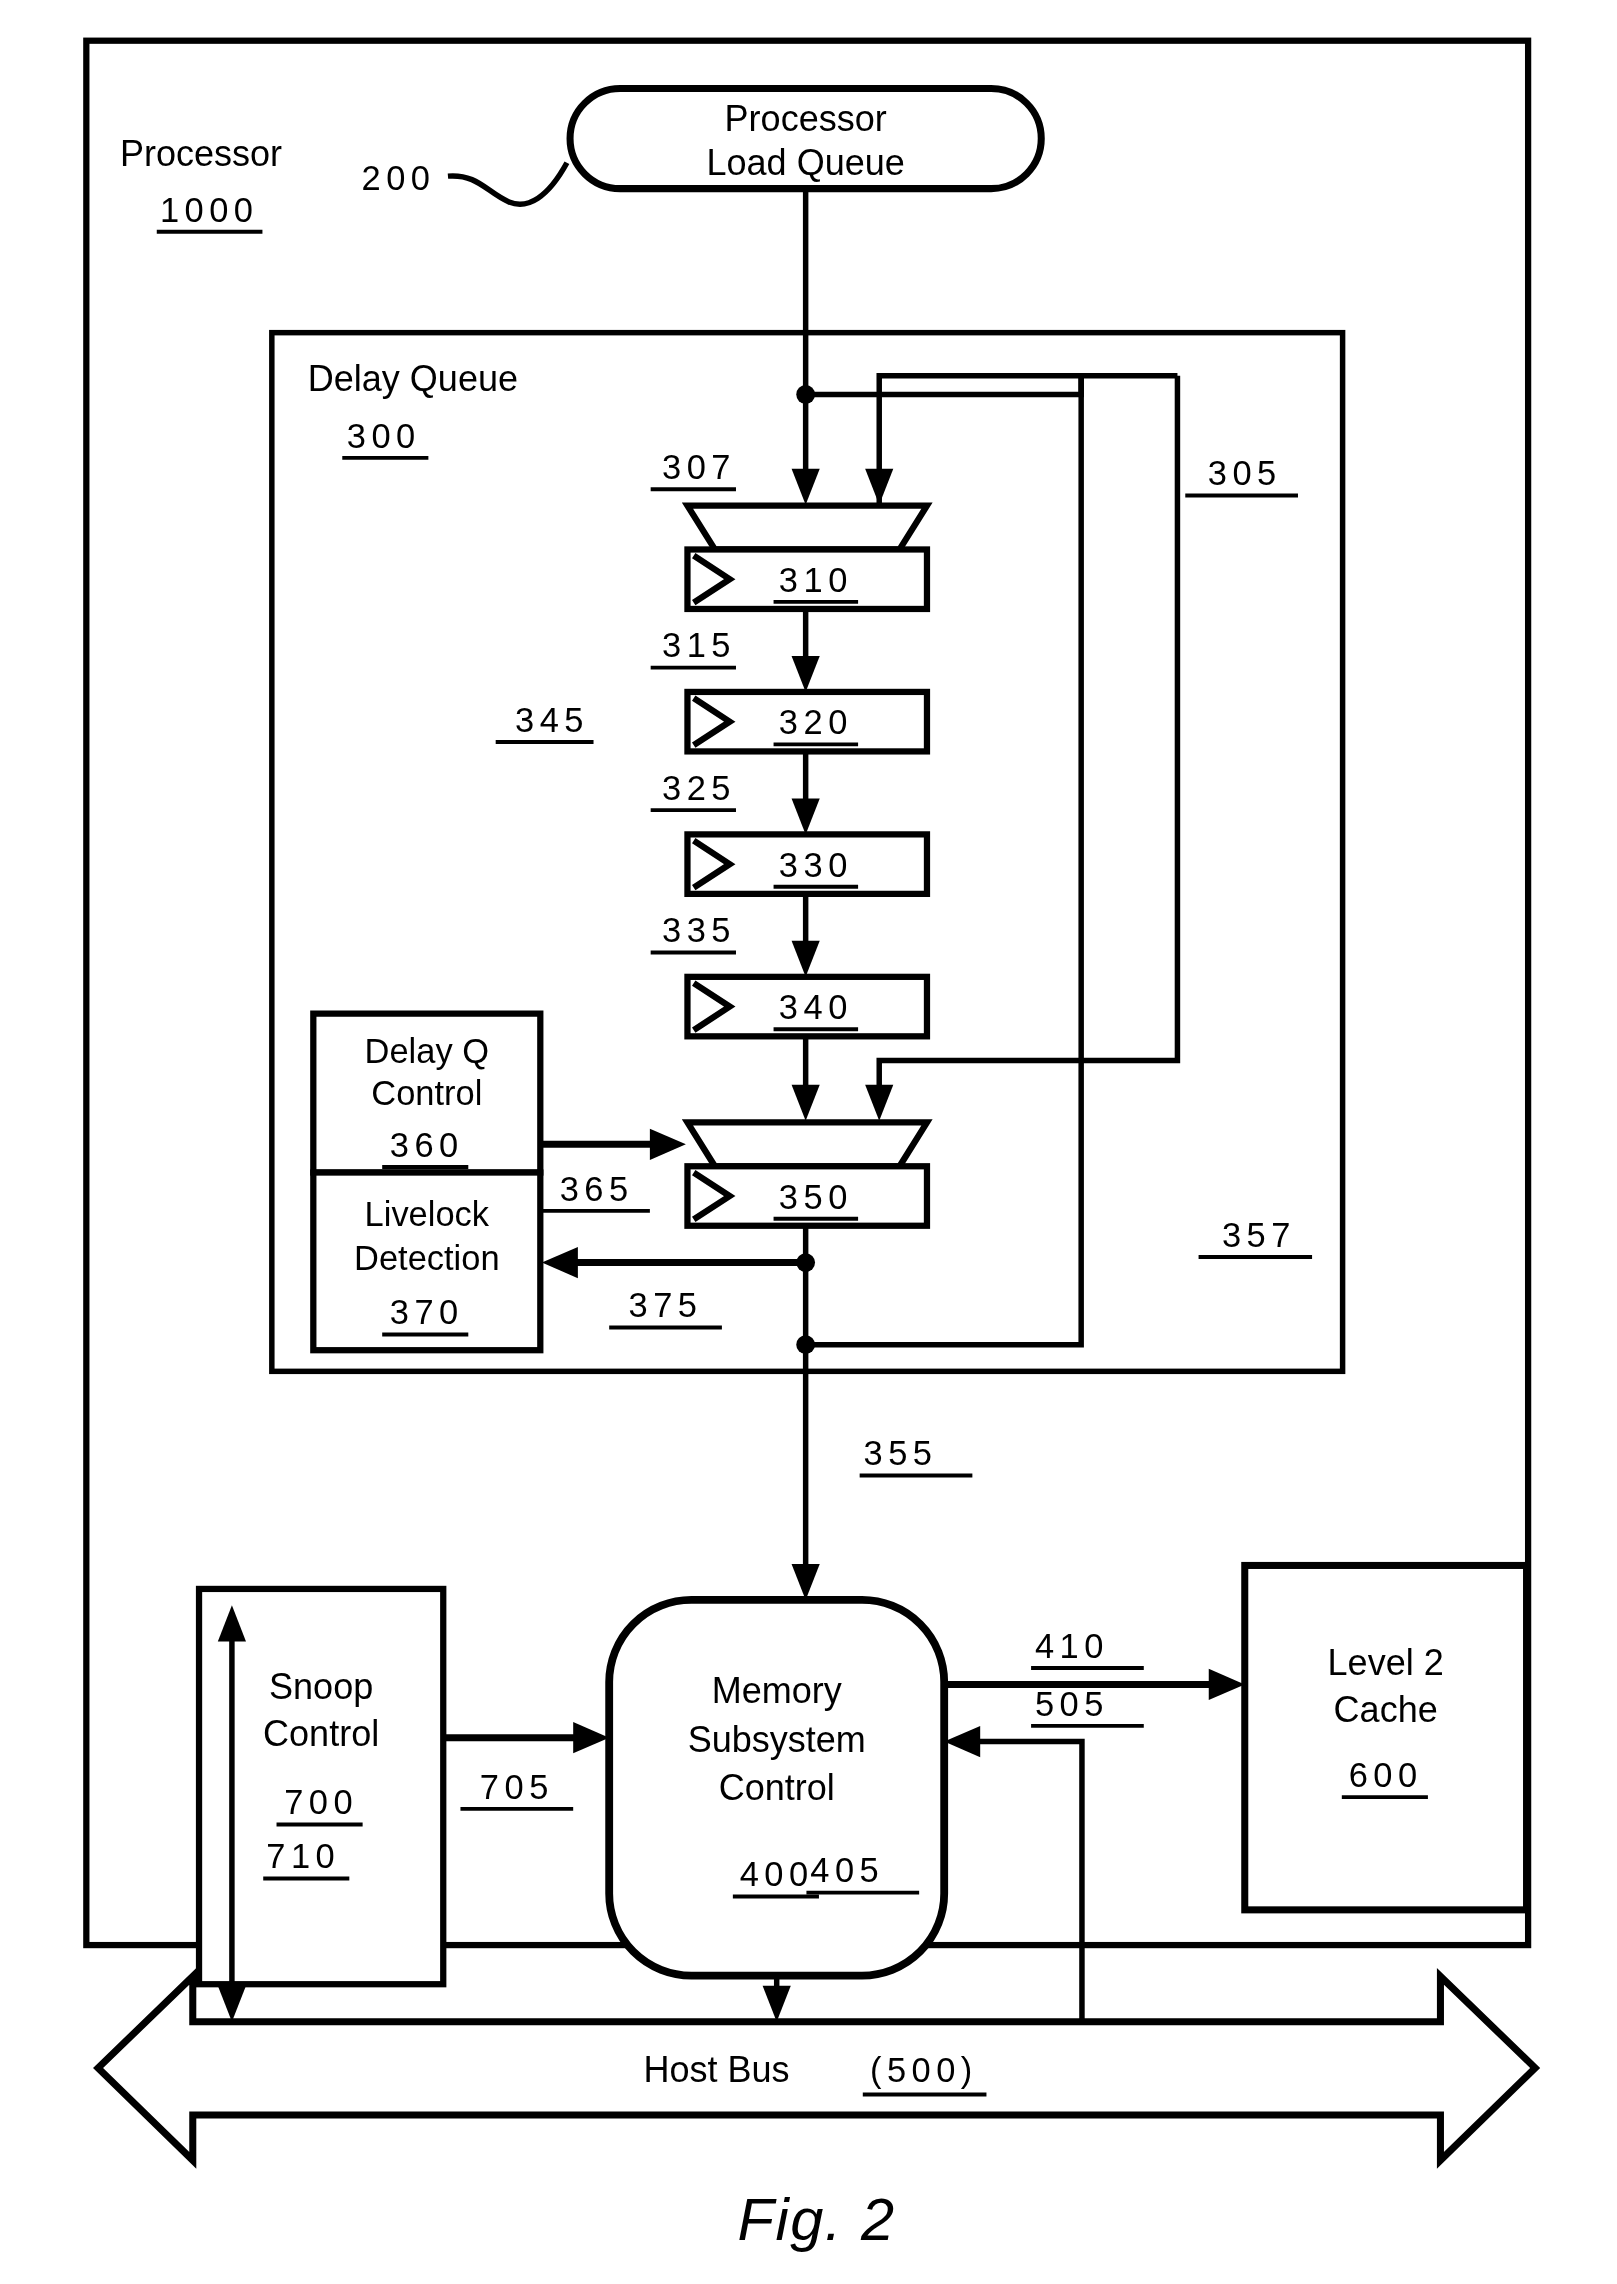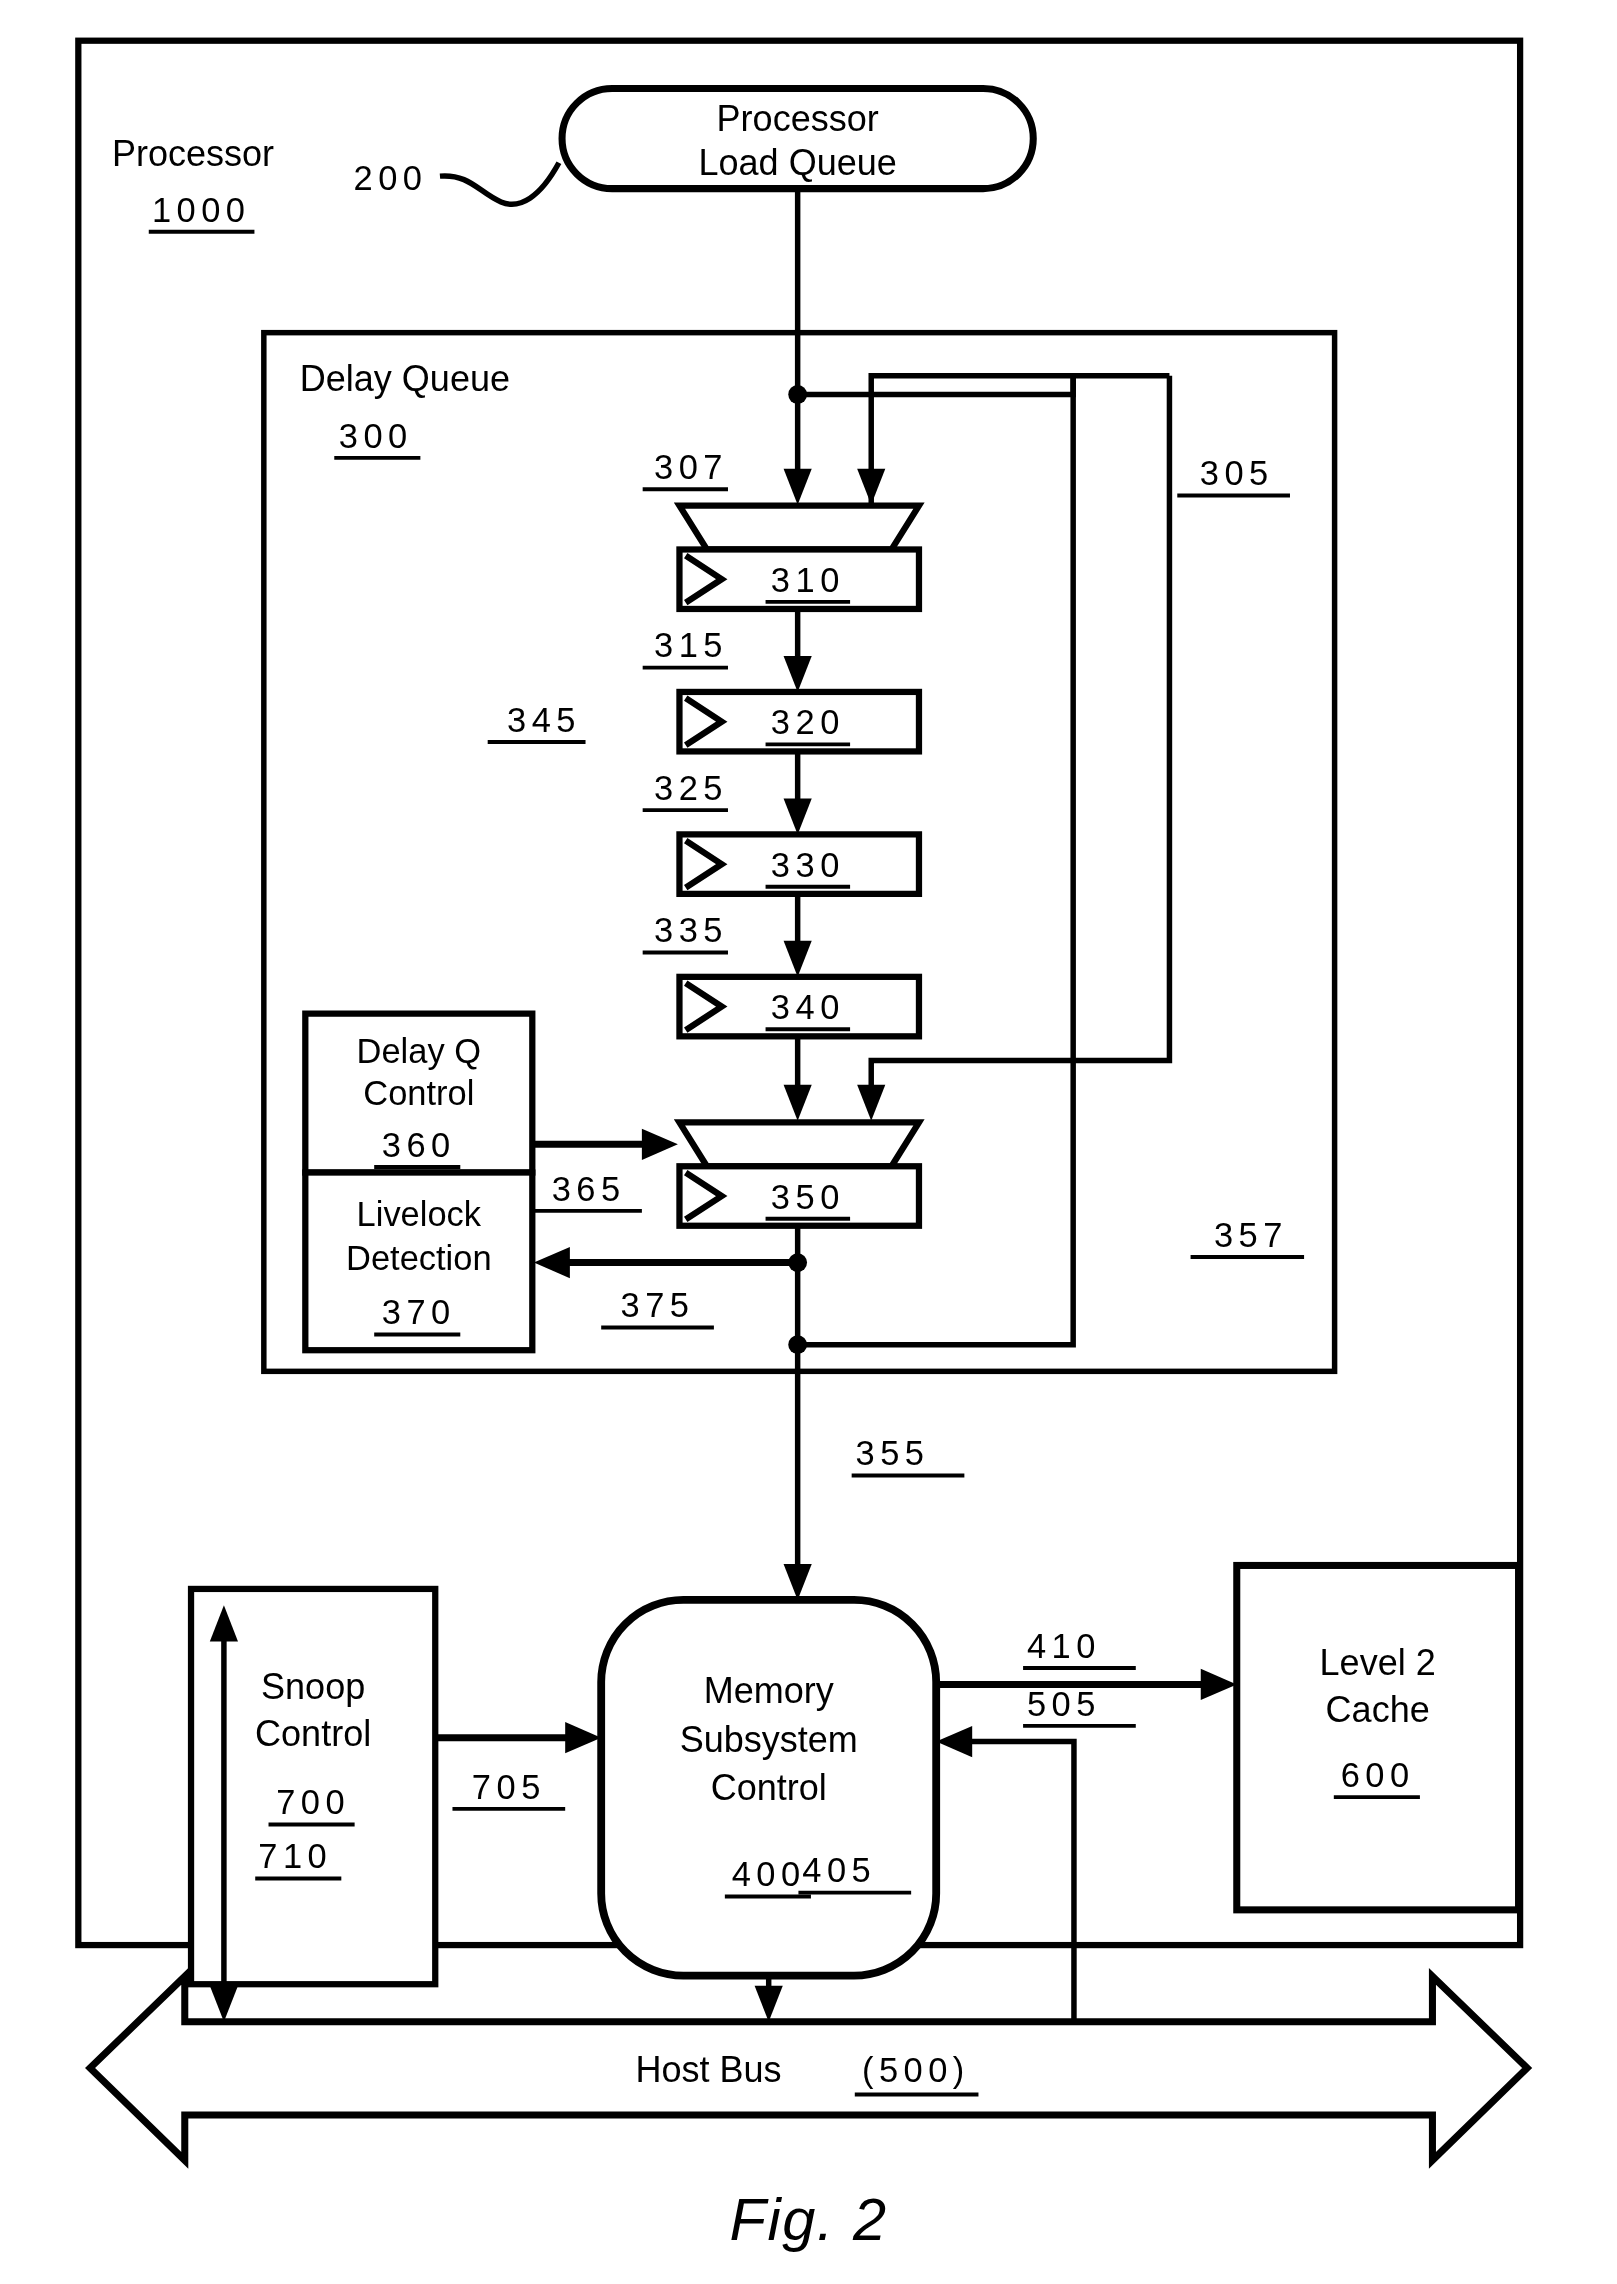--- a/index.html
+++ b/index.html
@@ -1,18 +1,18 @@
 <!DOCTYPE html>
 <html style="font-size:12.5px"><head>
 <meta charset="utf-8">
 <style>
   html,body{margin:0;padding:0;background:#ffffff;}
   body{width:1618px;height:2284px;position:relative;overflow:hidden;
        font-family:"Liberation Sans",sans-serif;color:#000;}
-  #fig{position:absolute;left:0;top:0;width:1484px;height:2284px;}
+  #fig{position:absolute;left:8px;top:0;width:1484px;height:2284px;}
   svg{display:block;}
   text{font-family:"Liberation Sans",sans-serif;fill:#000;}
   .lbl{font-size:46px;}
   .lbl-sm{font-size:44px;}
   .ref{font-size:44px;letter-spacing:7px;}
   .figcap{font-size:76px;font-style:italic;letter-spacing:2px;}
 </style>
 </head>
 <body>
 

